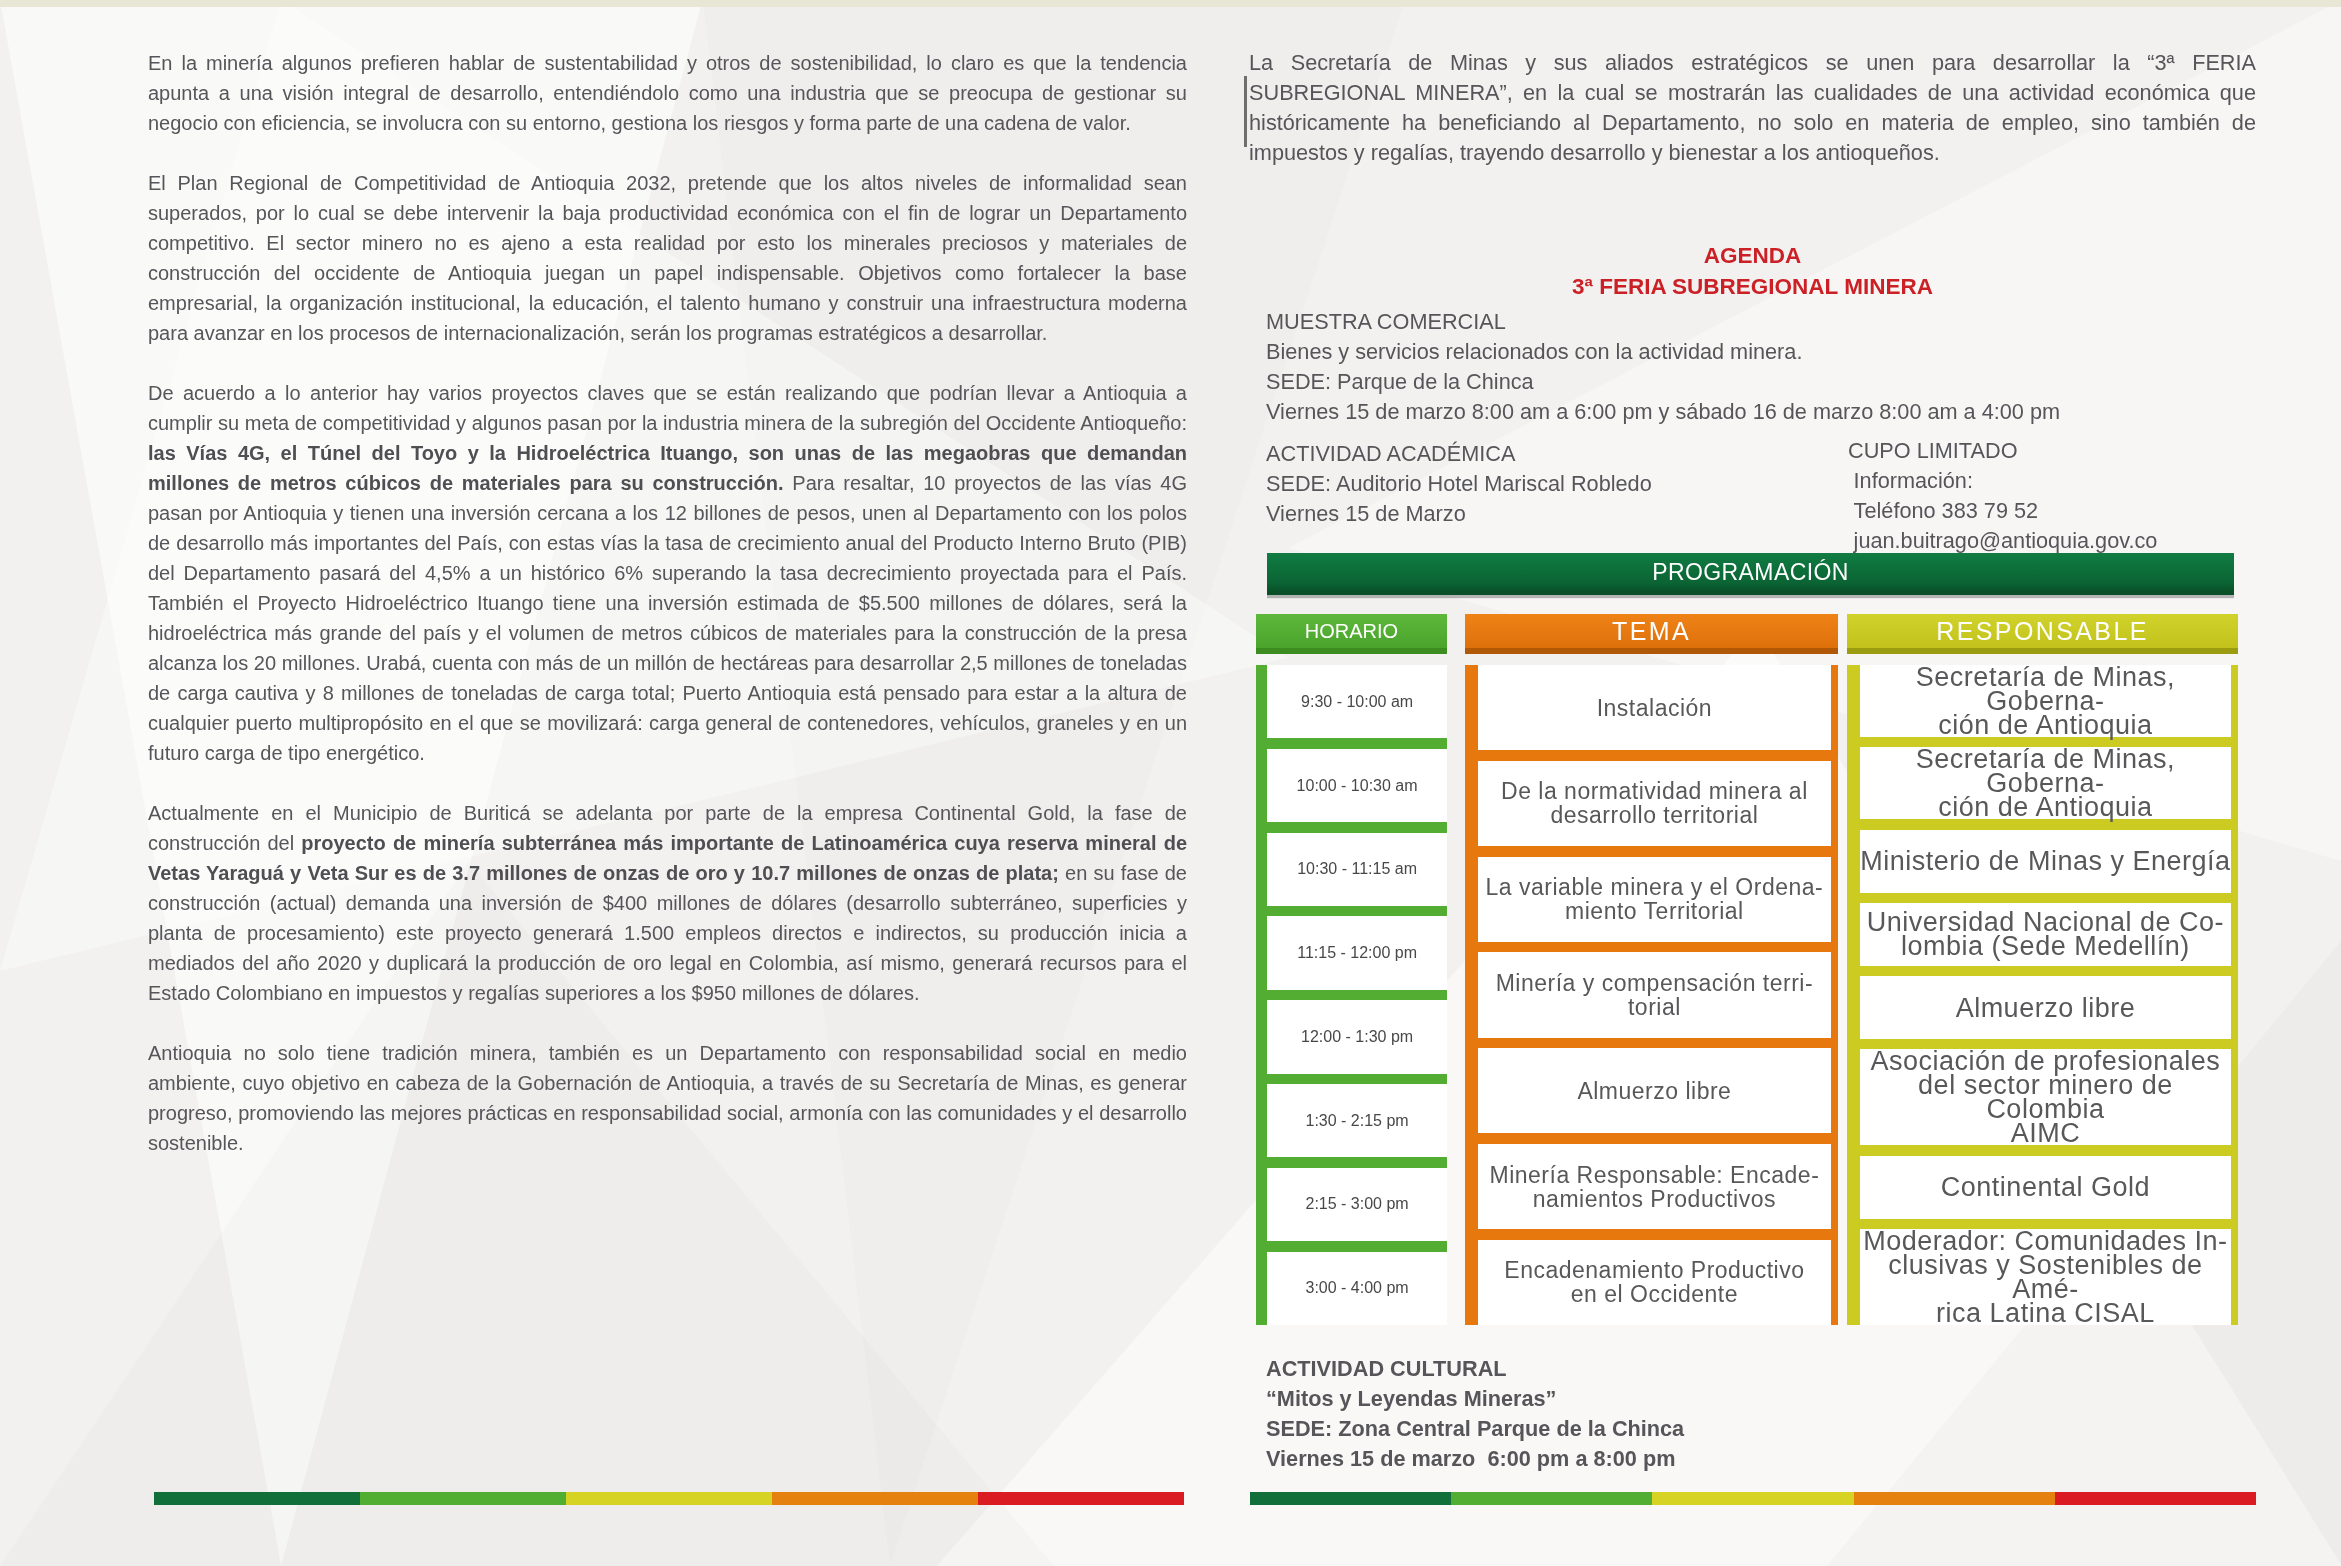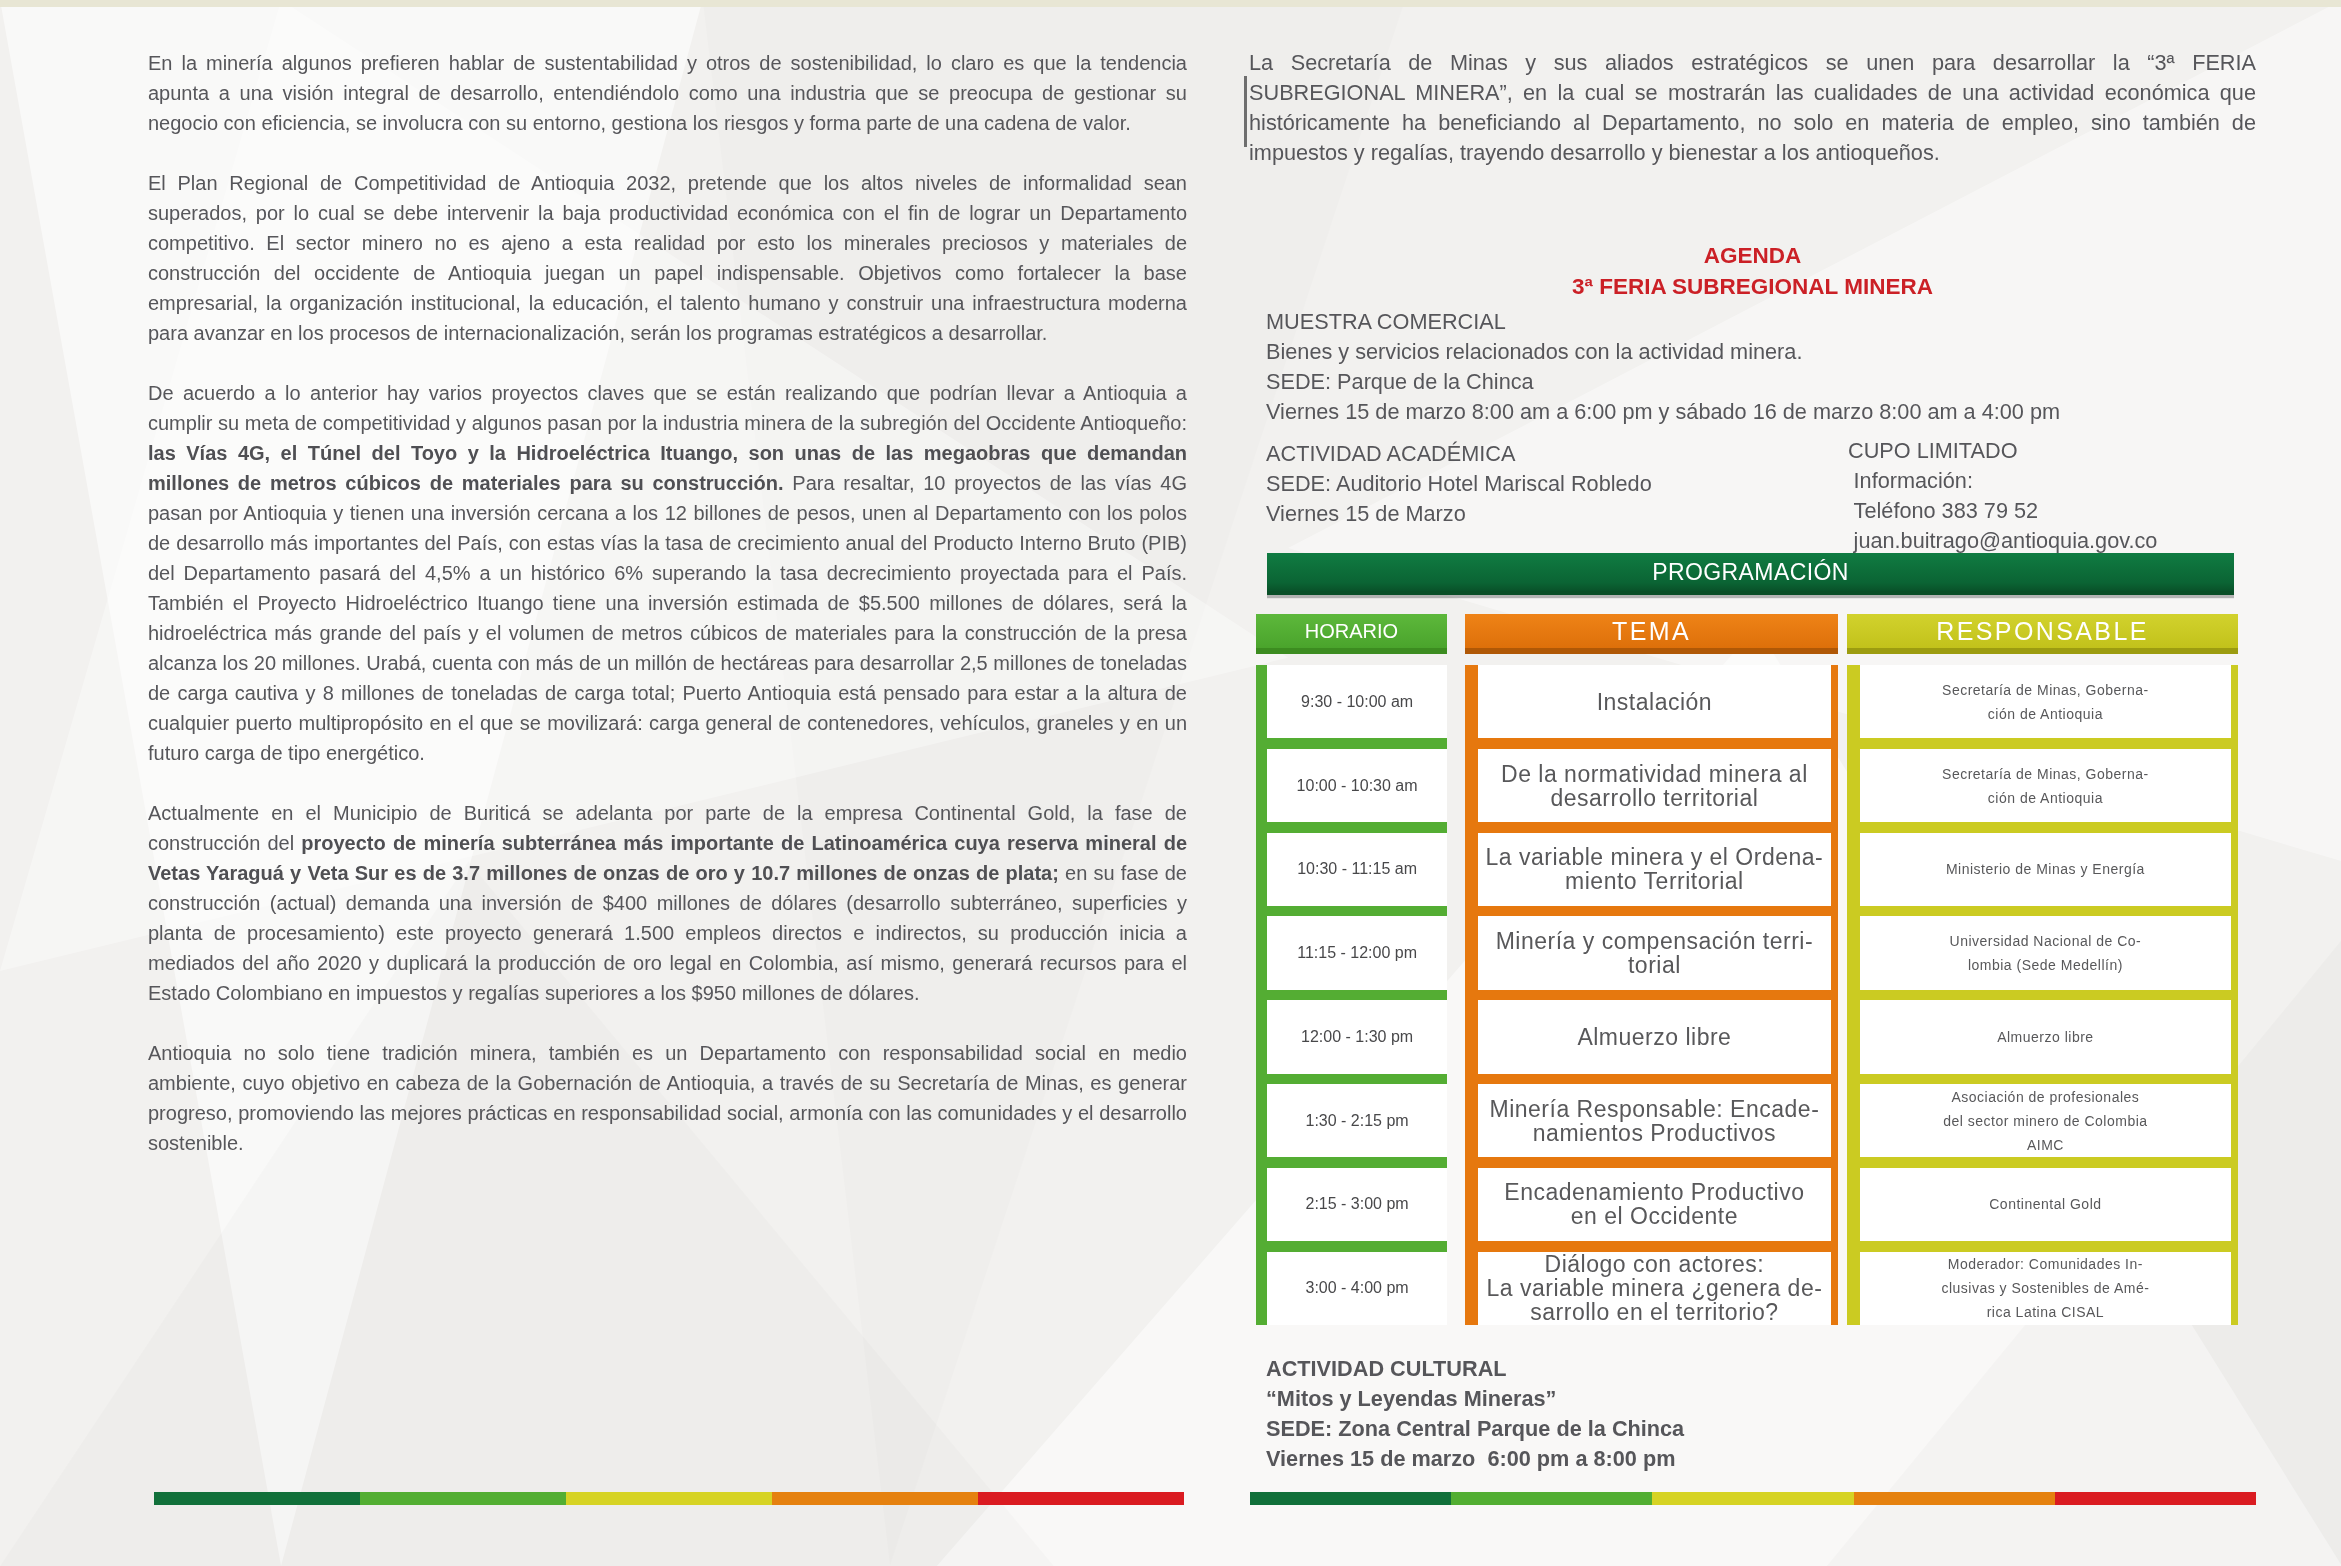--- a/index.html
+++ b/index.html
@@ -73,21 +73,21 @@
   .s-horario{left:1256px;width:191px;background:#54ad33;}
   .s-tema{left:1465px;width:373px;background:#e6780e;}
   .s-resp{left:1847px;width:391px;background:#cbcb22;}
   .cell{
     flex:1;background:#fff;
     display:flex;align-items:center;justify-content:center;
     text-align:center;white-space:pre-line;
   }
   .horario-cell{margin-left:11.2px;font-size:16px;color:#48484a;}
   .tema-cell{margin:0 7.2px 0 13px;font-size:23px;line-height:24px;letter-spacing:0.5px;color:#58585a;}
-  .resp-cell{margin:0 7.2px 0 13px;font-size:14px;line-height:24px;letter-spacing:0.5px;color:#58585a;}
+  .resp-cell{margin:0 7.2px 0 13px;font-size:27px;line-height:24px;letter-spacing:0.5px;color:#58585a;}
 
   
   .footer-bar{position:absolute;top:1492px;height:13px;display:flex;}
   .fb-left{left:154px;width:1030px;}
   .fb-right{left:1250px;width:1006px;}
   .bar-seg{flex:1;height:100%;}
 </style>
 </head>
 <body>
 
@@ -167,23 +167,20 @@
 desarrollo territorial</div>
     <div class="cell tema-cell">La variable minera y el Ordena-
 miento Territorial</div>
     <div class="cell tema-cell">Minería y compensación terri-
 torial</div>
     <div class="cell tema-cell">Almuerzo libre</div>
     <div class="cell tema-cell">Minería Responsable: Encade-
 namientos Productivos</div>
     <div class="cell tema-cell">Encadenamiento Productivo
 en el Occidente</div>
-    <div class="cell tema-cell">Diálogo con actores:
-La variable minera ¿genera de-
-sarrollo en el territorio?</div>
   </div>
 <div class="col-strip s-resp">
     <div class="cell resp-cell">Secretaría de Minas, Goberna-
 ción de Antioquia</div>
     <div class="cell resp-cell">Secretaría de Minas, Goberna-
 ción de Antioquia</div>
     <div class="cell resp-cell">Ministerio de Minas y Energía</div>
     <div class="cell resp-cell">Universidad Nacional de Co-
 lombia (Sede Medellín)</div>
     <div class="cell resp-cell">Almuerzo libre</div>

